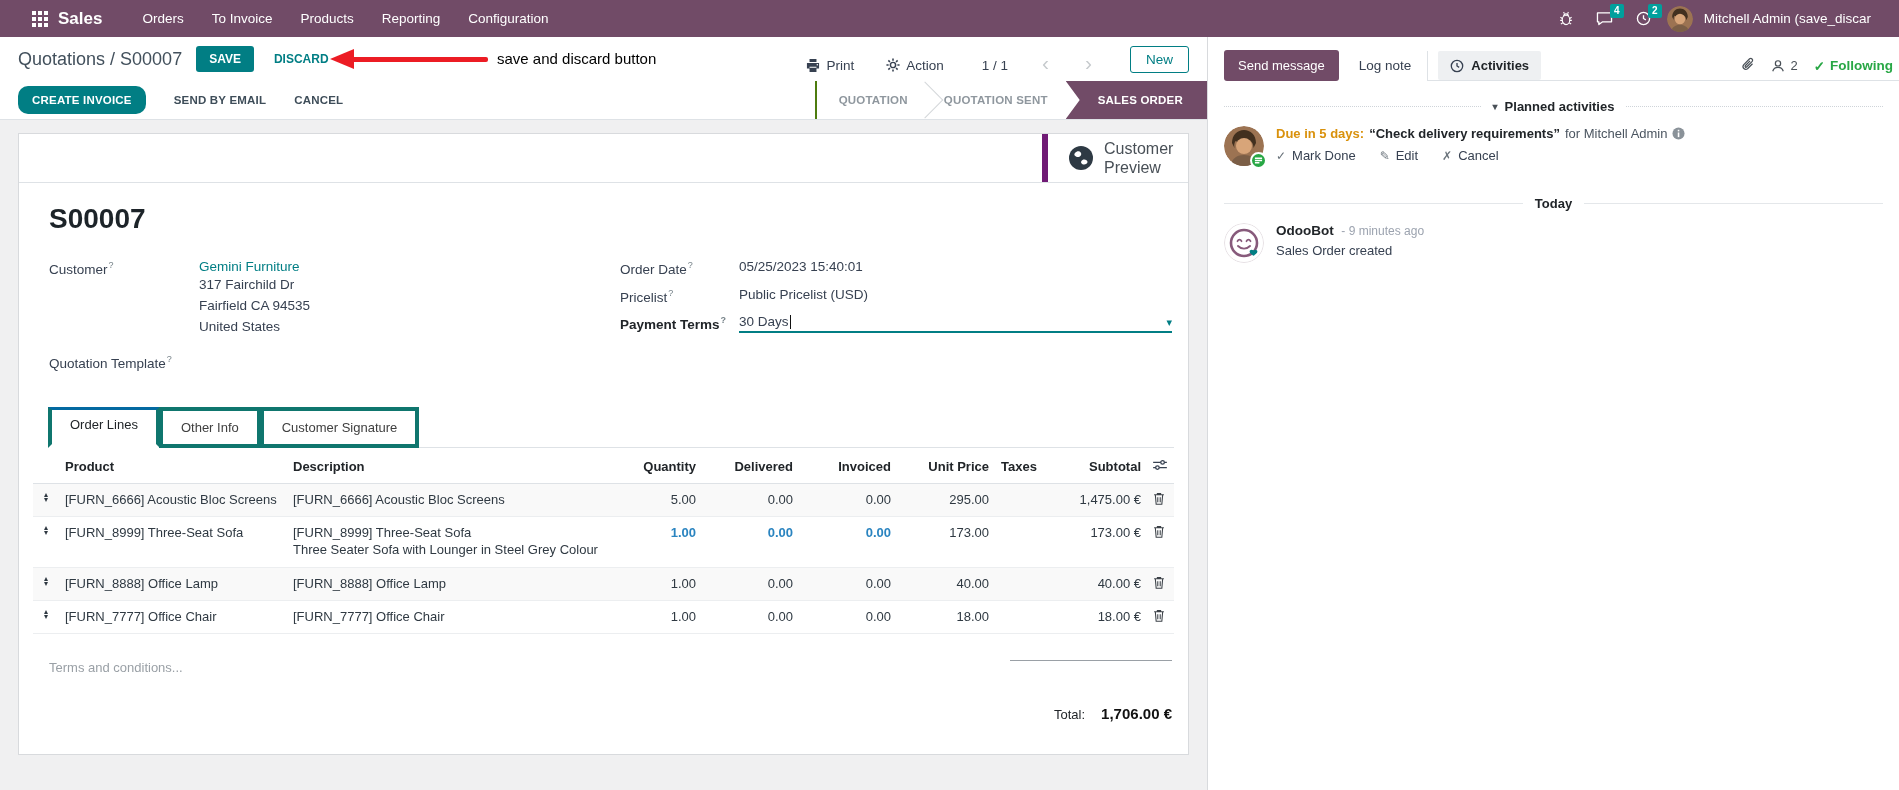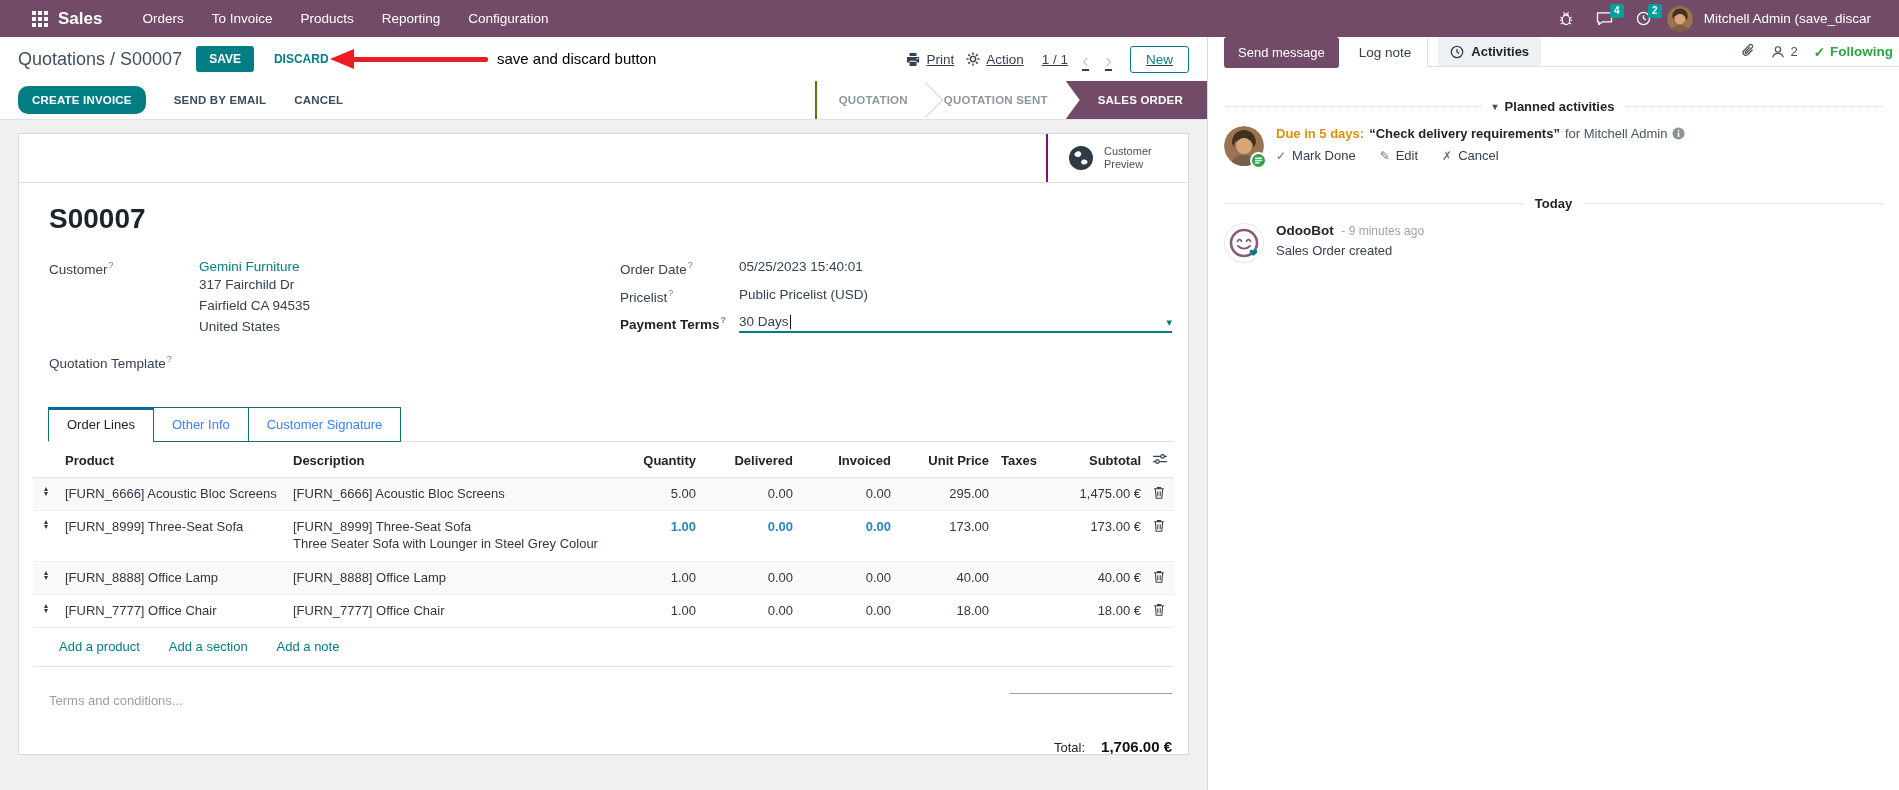--- a/index.html
+++ b/index.html
@@ -26,61 +26,61 @@
 
   
   .control-row { height:44px; background:#fff; display:flex; align-items:center; padding:0 18px; position:relative; flex:none; }
   .breadcrumb { font-size:18px; color:#42505c; white-space:nowrap; }
   .breadcrumb .crumb { cursor:pointer; }
   .btn-save { background:#017E84; color:#fff; border:none; font-size:12px; font-weight:700; padding:6px 13px; border-radius:3px; margin-left:14px; cursor:pointer; font-family:inherit; }
   .btn-discard { background:none; border:none; color:#017E84; font-size:12px; font-weight:700; margin-left:20px; cursor:pointer; font-family:inherit; }
   .anno-arrow-bar { position:absolute; left:352px; top:20px; width:136px; height:5px; background:#ec1c24; border-radius:2px; }
   .anno-arrow-head { position:absolute; left:330px; top:12px; width:0; height:0; border-top:10px solid transparent; border-bottom:10px solid transparent; border-right:24px solid #ec1c24; }
   .anno-text { position:absolute; left:497px; top:13px; font-size:15px; color:#000; }
-  .cp-right { margin-left:auto; display:flex; align-items:center; gap:12px;text-decoration:underline; }
+  .cp-right { margin-left:auto; display:flex; align-items:flex-end; gap:32px; }
   .cp-act { display:flex; align-items:center; gap:6px; font-size:13.5px; color:#374151; cursor:pointer; }
   .pager { font-size:13.5px; color:#374151; margin-left:6px; }
   .pager-chev { color:#c6cacd; font-size:21px; line-height:1; cursor:pointer; padding:0 2px; }
   .btn-new { background:#fff; border:1px solid #017E84; color:#017E84; font-size:13.5px; padding:5px 15px; border-radius:3px; margin-left:4px; cursor:pointer; font-family:inherit; }
 
   
   .status-row { height:39px; background:#fff; border-bottom:1px solid #dee2e6; display:flex; align-items:center; padding-left:18px; flex:none; }
   .btn-primary-sm { background:#017E84; color:#fff; border:none; font-size:11.5px; font-weight:700; padding:8px 14px; border-radius:10px; letter-spacing:.2px; cursor:pointer; font-family:inherit; }
   .btn-flat-sm { background:none; border:none; color:#3e4d59; font-size:11.5px; font-weight:700; margin-left:28px; letter-spacing:.2px; cursor:pointer; font-family:inherit; }
   .pipeline { margin-left:auto; height:100%; display:flex; align-items:stretch; border-left:2px solid #4d7c0f; overflow:hidden; }
   .stage { display:flex; align-items:center; padding:0 22px; font-size:11.5px; font-weight:700; color:#8f979e; letter-spacing:.2px; cursor:pointer; }
   .chev-sep { width:26px; height:26px; border-top:1px solid #d4d7da; border-right:1px solid #d4d7da; transform:rotate(45deg); align-self:center; margin:0 -16px 0 -18px; flex:none; }
   .stage.active { background:#714B67; color:#fff; padding:0 24px 0 32px; clip-path:polygon(0 0,100% 0,100% 100%,0 100%,14px 50%); margin-left:-4px; }
 
   
   .content { flex:1; overflow:hidden; }
   .sheet { background:#fff; border:1px solid #d8dadd; margin:13px 18px; height:622px; overflow:hidden; }
   .sheet-top { height:49px; border-bottom:1px solid #dee2e6; display:flex; justify-content:flex-end; }
-  .preview-btn { display:flex; align-items:center; gap:10px; padding:0 20px; border-left:2px solid #701a75; color:#495057; font-size:11px; line-height:1.2; cursor:pointer; }
+  .preview-btn { display:flex; align-items:center; gap:10px; padding:0 20px; border-left:6px solid #701a75; color:#495057; font-size:16px; line-height:1.2; cursor:pointer; }
   .preview-btn .lbl { width:64px; }
   .sheet-body { padding:6px 14px 0; }
   .doc-title { font-size:28px; font-weight:600; color:#1d2429; margin:14px 0 24px 16px; }
   .form { display:flex; margin-left:16px; font-size:13.5px; }
   .fcol-left { width:571px; flex:none; }
   .fcol-right { flex:1; }
   .field { display:flex; margin-bottom:10px; }
   .flabel { width:150px; flex:none; color:#374151; padding-top:1px; }
   .fcol-right .flabel { width:119px; }
   .flabel.focused { font-weight:700; color:#212529; }
   sup.help { font-size:9px; color:#748087; margin-left:1px; }
   .fvalue a.link { color:#017E84; text-decoration:none; cursor:pointer; }
   .addr div { line-height:21px; color:#374151; }
   .qt-field { margin-top:16px; }
   .pt-value { flex:1; display:flex; align-items:flex-end; border-bottom:2px solid #017E84; padding-bottom:2px; margin-right:2px; cursor:text; }
   .cursor { display:inline-block; width:1px; height:14px; background:#111; margin-left:1px; }
   .pt-caret { margin-left:auto; color:#017E84; font-size:11px; cursor:pointer; }
 
   
   .tabs { display:flex; border-bottom:1px solid #dee2e6; margin:26px 0 0 16px; }
-  .tab { padding:9px 18px; font-size:13px; color:#3b82f6; border:1px solid #0f766e; margin-left:-1px; margin-bottom:-1px; background:#fff; cursor:pointer; }
+  .tab { padding:9px 18px; font-size:13px; color:#404040; border:4px solid #0f766e; margin-left:-1px; margin-bottom:-1px; background:#fff; cursor:pointer; }
   .tab.active { border-top:3px solid #0369a1; border-bottom-color:#fff; color:#212529; padding-top:7px; }
 
   
   table.olines { width:100%; border-collapse:collapse; table-layout:fixed; font-size:13px; margin-top:2px; }
   .olines th { font-weight:700; color:#212529; padding:9px 6px; border-bottom:1px solid #dee2e6; text-align:left; white-space:nowrap; }
   .olines td { padding:8px 6px; vertical-align:top; color:#2f3942; }
   .olines tbody tr { border-bottom:1px solid #eceef0; }
   .olines tbody tr.striped { background:rgba(0,0,0,.025); }
   .num { text-align:right !important; }
   .handle { color:#aab0b6; font-size:8px; line-height:5px; text-align:center; cursor:grab; padding-top:4px; }
@@ -91,21 +91,21 @@
   .addlinks td { padding:11px 6px 12px 0; border-bottom:1px solid #dee2e6; }
 
   
   .sheet-footer { display:flex; margin:26px 2px 0 16px; }
   .terms { color:#9aa0a6; cursor:text; }
   .total-box { margin-left:auto; width:162px; border-top:1px solid #9aa0a6; padding-top:9px; display:flex; justify-content:flex-end; align-items:baseline; gap:16px; }
   .total-lbl { font-size:13px; color:#212529;margin-top:37px; }
   .total-val { font-size:15px; font-weight:700; color:#111; }
 
   
-  .chat-head { height:44px; display:flex; align-items:flex-start; flex:none; }
+  .chat-head { height:44px; display:flex; align-items:flex-end; flex:none; }
   .ch-left { display:flex; align-items:center; gap:20px; padding:0 16px; }
   .btn-sendmsg { background:#714B67; color:#fff; border:none; font-size:13px; padding:8px 14px; border-radius:3px; cursor:pointer; font-family:inherit; }
   .lognote { color:#374151; font-size:13.5px; cursor:pointer; }
   .ch-right { flex:1; border-left:1px solid #dee2e6; border-bottom:1px solid #dee2e6; display:flex; align-items:center; padding:0 6px 0 10px; }
   .act-chip { background:#eef0f2; border-radius:2px; padding:7px 12px; display:flex; align-items:center; gap:7px; font-size:13px; font-weight:600; color:#212529; cursor:pointer; }
   .ch-icons { margin-left:auto; display:flex; align-items:center; gap:16px; }
   .foll-cnt { display:flex; align-items:center; gap:5px; font-size:13px; color:#495057; cursor:pointer; }
   .following { color:#28a745; font-size:13.5px; font-weight:600; display:flex; align-items:center; gap:5px; white-space:nowrap; cursor:pointer; }
   .chat-body { padding:10px 16px; overflow:hidden; }
   .sect-divider { display:flex; align-items:center; gap:12px; color:#212529; font-size:13px; margin:8px 0 12px; }
@@ -373,28 +373,20 @@
                 <td class="num">1.00</td>
                 <td class="num">0.00</td>
                 <td class="num">0.00</td>
                 <td class="num">18.00</td>
                 <td></td>
                 <td class="num">18.00 €</td>
                 <td><span class="trash"><svg width="12" height="13" viewBox="0 0 14 16" fill="none" stroke="#3c4248" stroke-width="1.3">
                         <path d="M1 3.5h12M5 3.5V2h4v1.5M2.5 3.5l1 11.5h7l1-11.5M5.5 6.5v6M8.5 6.5v6"></path>
                       </svg></span></td>
               </tr>
-              <tr class="addlinks">
-                <td></td>
-                <td colspan="9">
-                  <a>Add a product</a>
-                  <a>Add a section</a>
-                  <a>Add a note</a>
-                </td>
-              </tr>
             </tbody>
           </table>
 
           <div class="sheet-footer">
             <span class="terms">Terms and conditions...</span>
             <div class="total-box">
               <span class="total-lbl">Total:</span>
               <span class="total-val">1,706.00 €</span>
             </div>
           </div>

